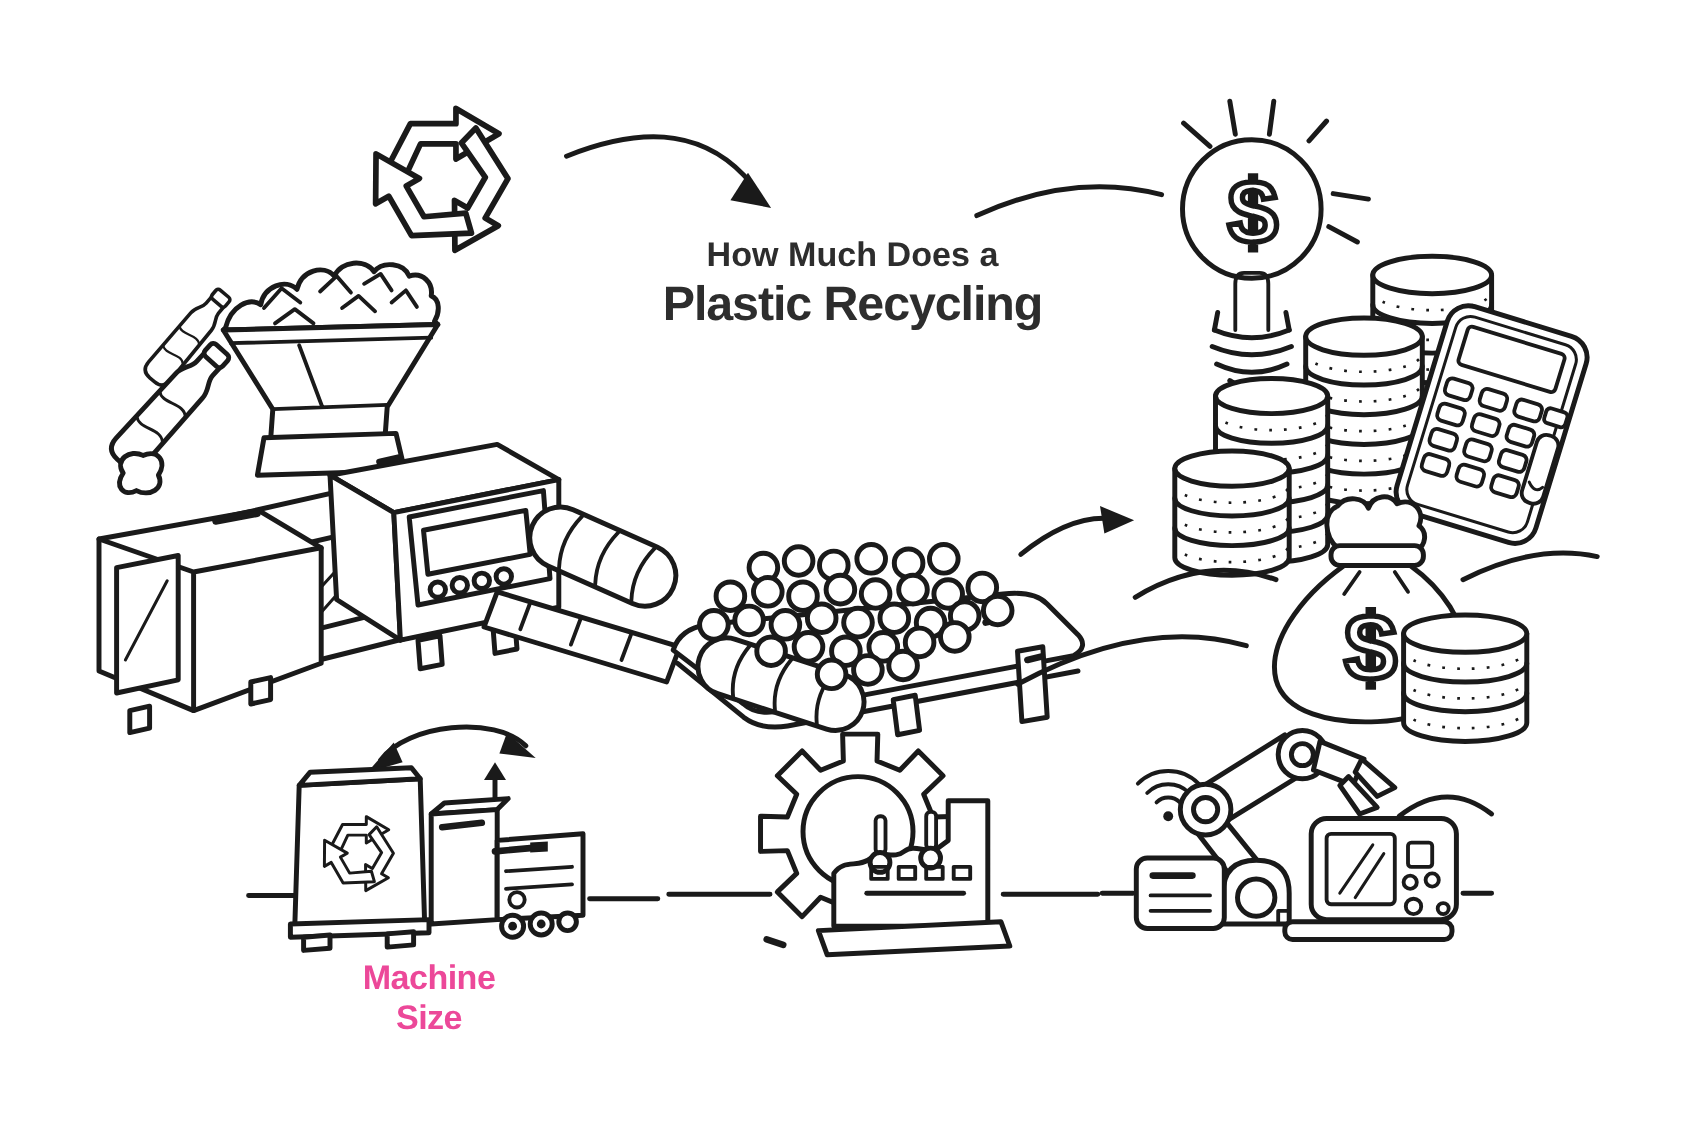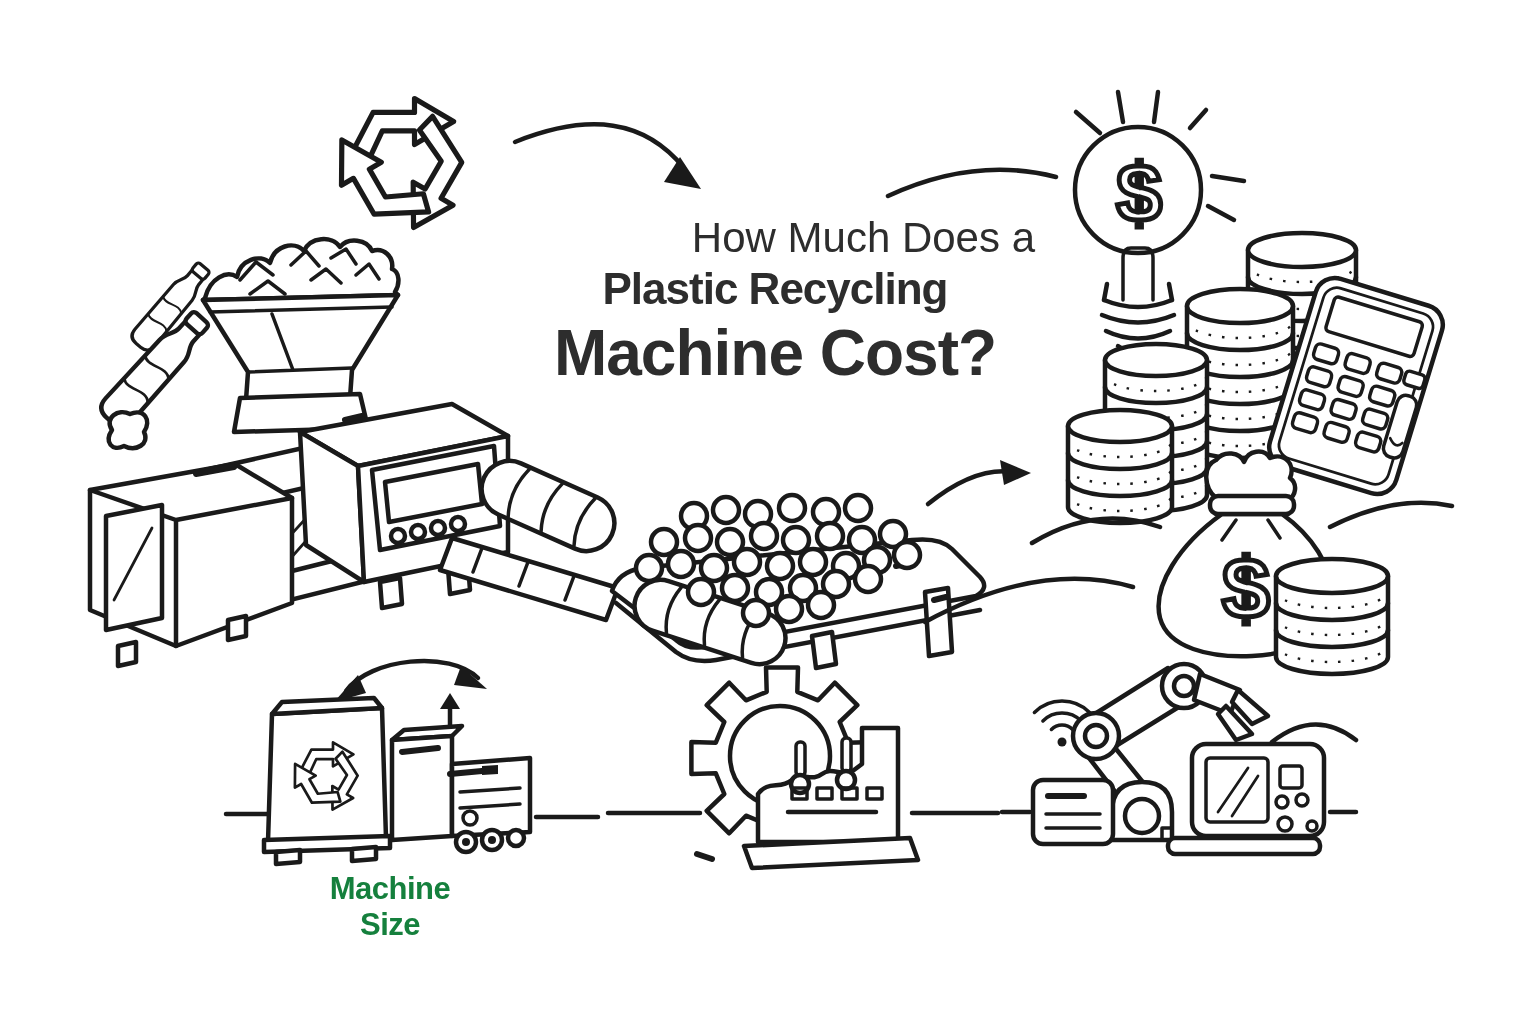--- a/index.html
+++ b/index.html
@@ -11,24 +11,24 @@
   .sw{fill:#ffffff;stroke:#1a1a1a;stroke-width:4.5;stroke-linecap:round;stroke-linejoin:round;}
   .thin{stroke-width:2.75;}
   .med{stroke-width:3.5;}
   .thick{stroke-width:6;}
   .fillink{fill:#1a1a1a;stroke:none;}
   .tick{fill:none;stroke:#1a1a1a;stroke-width:2.4;stroke-dasharray:2.5 11;}
   .dollar{fill:#ffffff;stroke:#1a1a1a;stroke-width:5;font-weight:bold;
           font-family:"Liberation Sans",sans-serif;text-anchor:middle;}
   
   .title{position:absolute;left:515px;top:214px;width:520px;text-align:center;color:#2d2d2d;}
-  .t1{font-size:42px;font-weight:normal;line-height:1.15;margin-bottom:2px;text-align:right;}
+  .t1{font-size:31px;font-weight:bold;line-height:1.15;margin-bottom:2px;}
   .t2{font-size:44px;font-weight:bold;letter-spacing:-1px;line-height:1.14;}
   .t3{font-size:64px;font-weight:bold;letter-spacing:-1px;line-height:1.22;}
-  .factor-label{position:absolute;top:871px;font-size:31px;font-weight:bold;color:#15803d;
+  .factor-label{position:absolute;top:871px;font-size:31px;font-weight:bold;color:#ec4899;
                 text-align:center;letter-spacing:-0.5px;}
   .lbl-1{left:300px;width:180px;}
   .lbl-2{left:645px;width:300px;}
   .lbl-3{left:1018px;width:320px;}
 </style>
 </head>
 <body>
 
 <div class="canvas">
 
@@ -338,18 +338,17 @@
       <rect class="sw" x="1168" y="838" width="152" height="16" rx="7"></rect>
       <path class="s med" d="M1162,838 L1162,828 L1172,828"></path>
     </g>
     <path class="s" d="M1272,742 Q1315,708 1356,740"></path>
   </g>
 </svg>
 
 <div class="title">
   <div class="t1">How Much Does a</div>
   <div class="t2">Plastic Recycling</div>
-  <div class="t3">Machine Cost?</div>
 </div>
 
 <div class="factor-label lbl-1">Machine Size</div>
 
 </div>
 
 </body></html>

